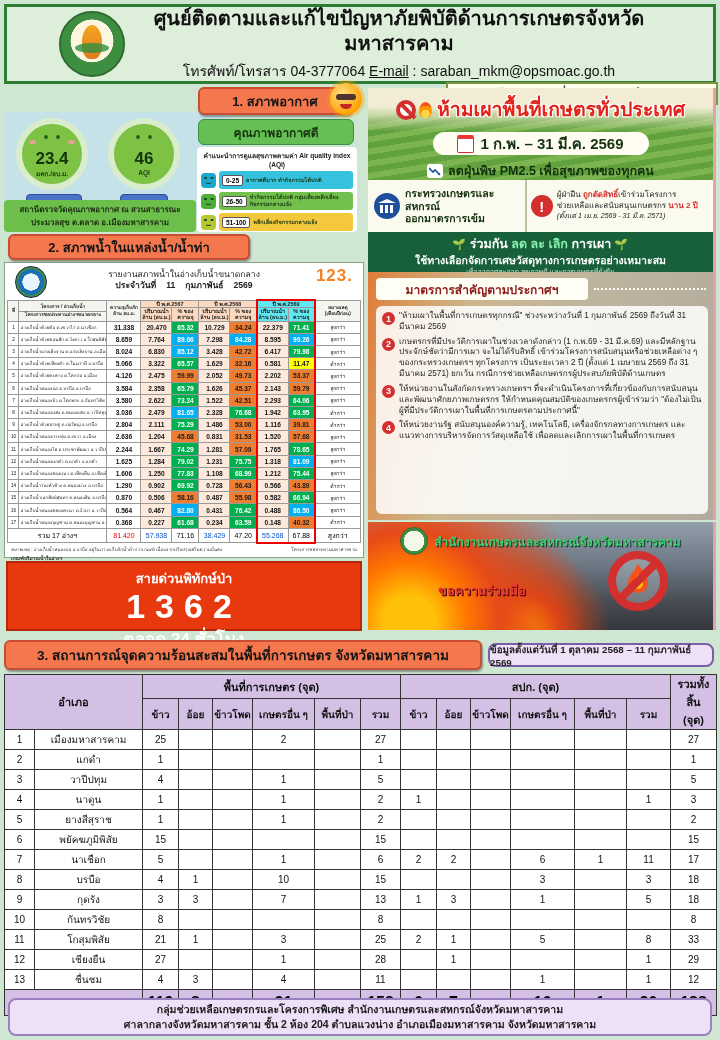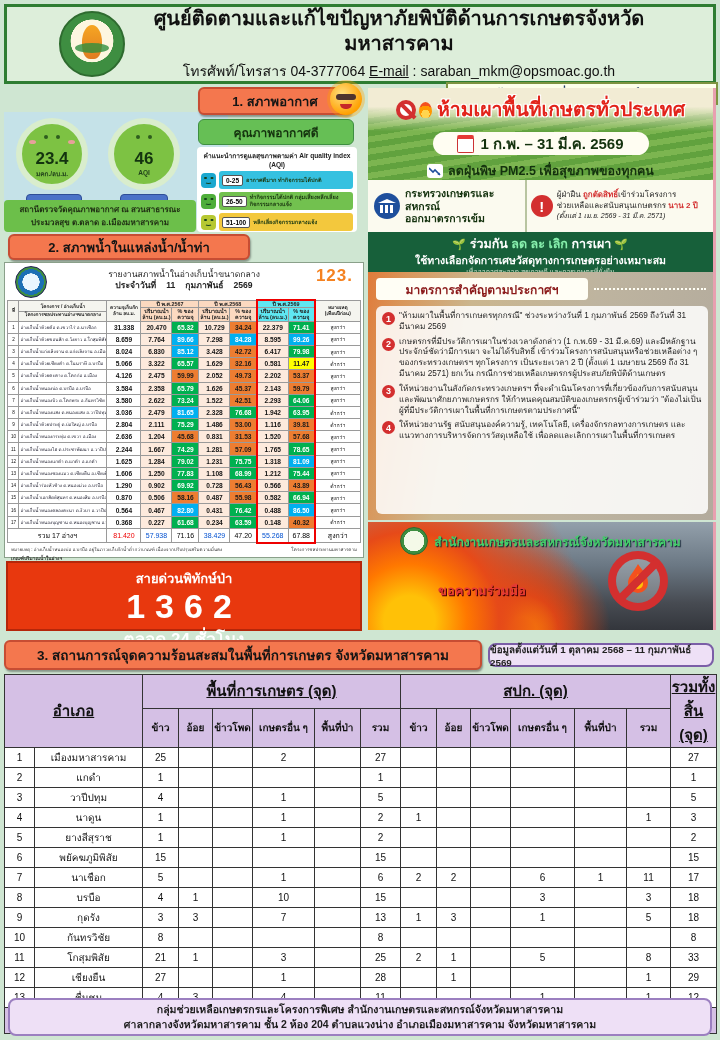--- a/index.html
+++ b/index.html
@@ -157,21 +157,21 @@
   .agname{font-size:12px;font-weight:bold;color:#43d06a;text-shadow:1px 1px 1px #123;}
   .coop{position:absolute;left:70px;top:58px;font-size:13px;font-weight:bold;color:#e53935;text-shadow:1px 1px 0 #400;}
   .nofire{position:absolute;right:44px;top:28px;}
   
   .lab3{left:4px;top:640px;width:478px;height:30px;font-size:13.5px;}
   .chip3{left:488px;top:643px;width:226px;height:24px;background:#eee0f6;border:2px solid #7b5ea7;border-radius:8px;
     display:flex;align-items:center;justify-content:center;font-size:9.8px;font-weight:bold;color:#222;box-sizing:border-box;}
   table.htab{position:absolute;left:4px;top:674px;width:712px;border-collapse:collapse;table-layout:fixed;background:#fff;}
   .htab th,.htab td{border:1px solid #333;text-align:center;padding:0;overflow:hidden;}
   .htab thead th{background:#d5c0e5;font-weight:bold;color:#111;}
-  .htab .h1 th{font-size:15px;height:22px;text-decoration:underline;}
+  .htab .h1 th{font-size:11px;height:22px;}
   .htab .h2 th{font-size:10px;height:28px;line-height:1.1;}
   .htab tbody td{height:19px;font-size:10px;color:#111;}
   .htab tr.tot td{background:#d5c0e5;font-weight:bold;height:21px;}
   
   .footer{left:8px;top:998px;width:704px;height:38px;background:#eee0f6;border:2px solid #9b7fc0;border-radius:8px;
     display:flex;flex-direction:column;align-items:center;justify-content:center;font-size:10.5px;font-weight:bold;
     color:#1c1c1c;box-sizing:border-box;line-height:1.45;}
 </style>
 </head>
 <body>

